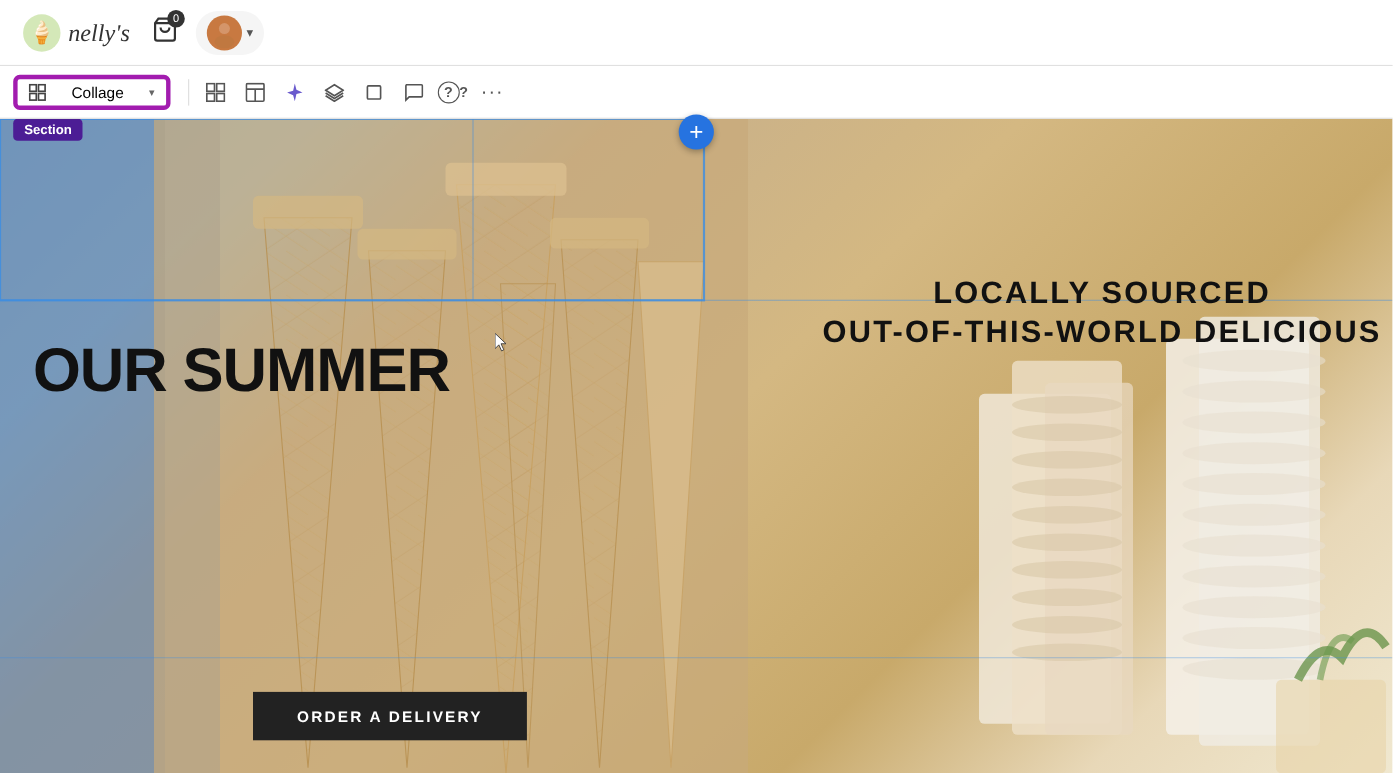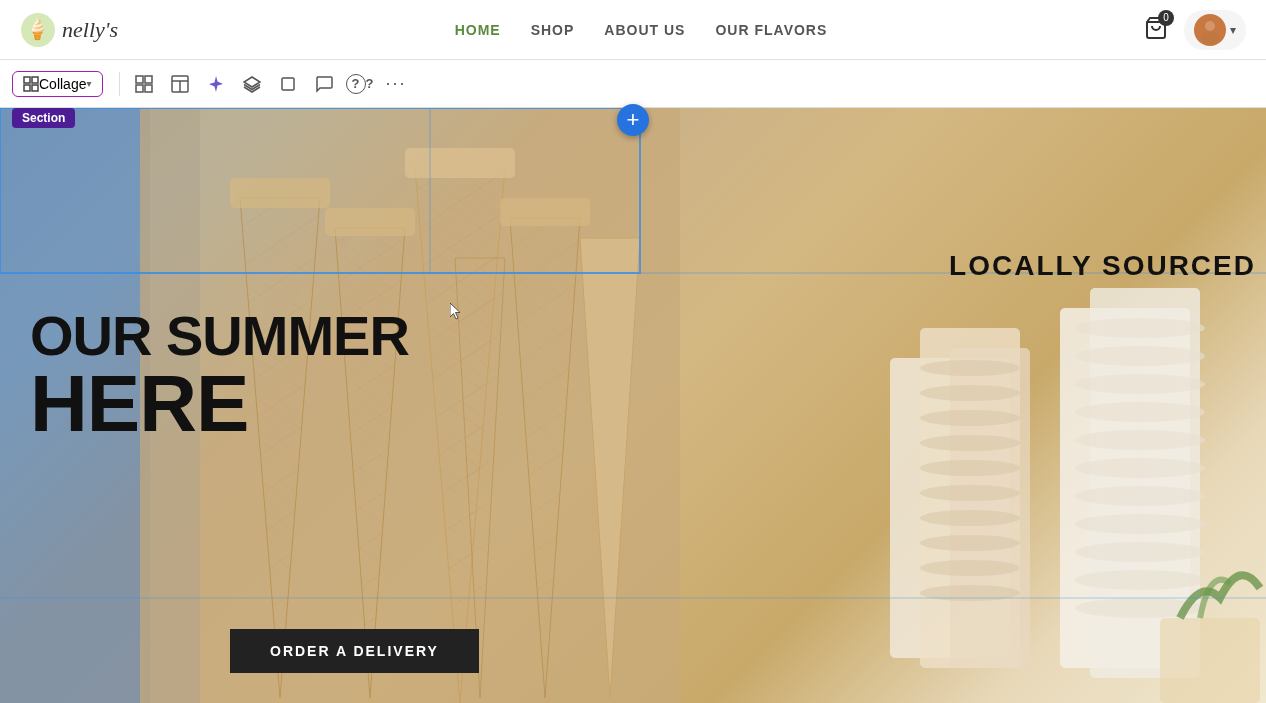--- a/index.html
+++ b/index.html
@@ -104,23 +104,23 @@
       display: flex;
       align-items: center;
       gap: 4px;
       padding: 0 12px;
       z-index: 100;
       border-bottom: 1px solid #ddd;
     }
     .toolbar-collage {
       display: flex;
       align-items: center;
-      gap: 0;
+      gap: 23px;
       padding: 4px 10px;
-      border: 1px solid #a21caf;
+      border: 4px solid #a21caf;
       border-radius: 6px;
       cursor: pointer;
       font-size: 14px;
       margin-right: 8px;
     }
     .toolbar-divider {
       width: 1px;
       height: 24px;
       background: #ddd;
       margin: 0 4px;
@@ -264,26 +264,20 @@
 
 <div class="nav-bar">
   <div class="nav-logo">
     <svg class="nav-logo-icon" viewBox="0 0 36 36">
       <circle cx="18" cy="18" r="17" fill="#d4e8b8"></circle>
       <text x="18" y="24" text-anchor="middle" font-size="20">🍦</text>
     </svg>
     <span class="nav-logo-text">nelly's</span>
   </div>
 
-  <div class="nav-links">
-    <span class="nav-link active">HOME</span>
-    <span class="nav-link">SHOP</span>
-    <span class="nav-link">ABOUT US</span>
-    <span class="nav-link">OUR FLAVORS</span>
-  </div>
 
   <div class="nav-right">
     <div class="cart-icon-wrapper">
       <svg width="24" height="24" viewBox="0 0 24 24" fill="none" stroke="#333" stroke-width="2">
         <path d="M6 2L3 6v14a2 2 0 002 2h14a2 2 0 002-2V6l-3-4z"></path>
           <line x1="3" y1="6" x2="21" y2="6"></line>
           <path d="M16 10a4 4 0 01-8 0"></path>
       </svg>
       <span class="cart-badge">0</span>
     </div>
@@ -455,29 +449,29 @@
 
     <line x1="430" y1="0" x2="430" y2="165" stroke="#3b8de3" stroke-width="1" opacity="0.5"></line>
 
     <line x1="0" y1="490" x2="1266" y2="490" stroke="#3b8de3" stroke-width="1" opacity="0.4"></line>
   </svg>
 
   <div class="headline-main">
     <div class="headline-main-text" style="font-size:56px;">
       <span>OUR SUMMER</span>
     </div>
-    <div class="headline-main-text" style="font-size:80px;">
-      <span>HERE</span>
-    </div>
   </div>
 
   <div class="headline-right">
     <div class="headline-right-text">
       <span>LOCALLY SOURCED</span>
     </div>
+    <div class="headline-right-text">
+      <span>OUT-OF-THIS-WORLD DELICIOUS</span>
+    </div>
   </div>
 
   <button class="cta-btn">
     <span>ORDER A DELIVERY</span>
   </button>
 
   <svg class="cursor" viewBox="0 0 12 18" fill="none">
     <path d="M0 0 L0 14 L3.5 10.5 L6 16 L8 15 L5.5 9.5 L10 9.5 Z" fill="#fff" stroke="#333" stroke-width="0.8"></path>
   </svg>
 

